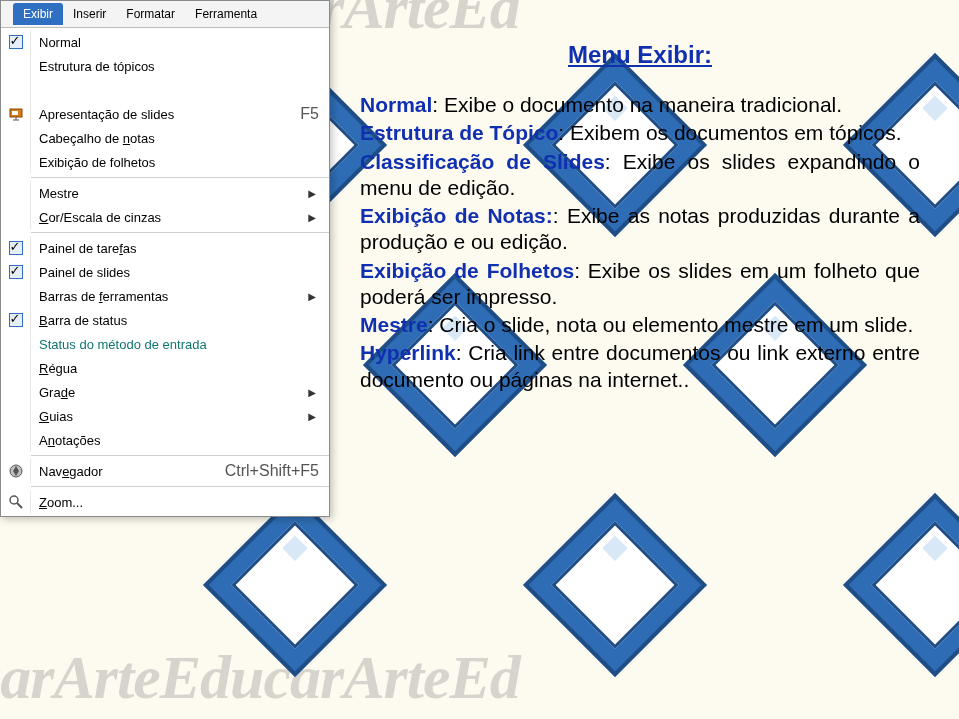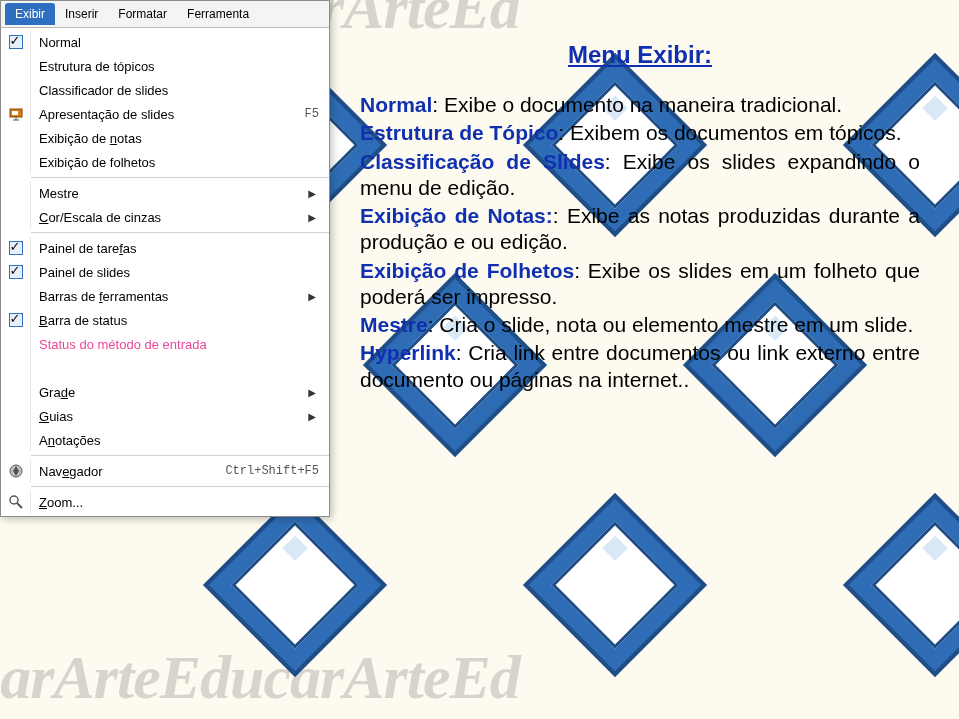--- a/index.html
+++ b/index.html
@@ -62,21 +62,21 @@
     background: #fff;
     z-index: 10;
     font-size: 13px;
     box-shadow: 2px 2px 8px rgba(0,0,0,0.25);
     border: 1px solid #8b8b8b;
   }
   .menu-bar {
     display: flex;
     background: #f4f4f4;
     border-bottom: 1px solid #bbb;
-    padding: 2px 4px;
+    padding: 2px 12px;
   }
   .menu-bar span {
     padding: 4px 10px;
     font-size: 12px;
   }
   .menu-bar span.active {
     background: #2f6fc1;
     color: #fff;
     border-radius: 3px 3px 0 0;
   }
@@ -99,23 +99,22 @@
     border-right: 1px solid #e8e8e8;
     height: 100%;
   }
   .mi-label {
     flex: 1;
     padding-left: 8px;
     font-size: 13px;
   }
   .mi-accel {
     color: #555;
-    font-size: 12px;
+    font-size: 16px;
     padding-left: 8px;
-    font-family: Liberation Mono, monospace;
   }
   .mi-arrow {
     width: 14px;
     text-align: center;
     font-size: 10px;
     color: #333;
   }
   .mi-check {
     width: 14px; height: 14px;
     border: 1px solid #2f6fc1;
@@ -131,21 +130,21 @@
   }
   .mi-icon {
     width: 16px; height: 16px;
     display: block;
   }
   .menu-sep {
     height: 1px;
     background: #d0d0d0;
     margin: 3px 0 3px 30px;
   }
-  .disabled { color: #ec4899; }
+  .disabled { color: #0f766e; }
   .underline-char { text-decoration: underline; }
 
   
   .content {
     position: absolute;
     left: 360px;
     top: 40px;
     width: 560px;
     z-index: 8;
     font-size: 21px;
@@ -233,37 +232,36 @@
           <span class="mi-check on"></span>
         </span>
       <span class="mi-label">Normal</span>
     </div>
     <div class="menu-item">
       <span class="mi-iconcol"></span>
       <span class="mi-label">Estrutura de tópicos</span>
     </div>
     <div class="menu-item">
       <span class="mi-iconcol"></span>
-      <span class="mi-label">Classificador de slides</span>
     </div>
     <div class="menu-item">
       <span class="mi-iconcol">
           <svg class="mi-icon" viewBox="0 0 16 16">
             <rect x="2" y="3" width="12" height="8" fill="#d77a1a" stroke="#8a4a00"></rect>
             <rect x="4" y="5" width="6" height="4" fill="#fff"></rect>
             <line x1="8" y1="11" x2="8" y2="14" stroke="#555"></line>
             <line x1="5" y1="14" x2="11" y2="14" stroke="#555"></line>
           </svg>
         </span>
       <span class="mi-label">Apresentação de slides</span>
       <span class="mi-accel">F5</span>
     </div>
     <div class="menu-item">
       <span class="mi-iconcol"></span>
-      <span class="mi-label"><span>Exibição de </span><span class="underline-char">n</span><span>otas</span></span>
+      <span class="mi-label"><span>Cabeçalho de </span><span class="underline-char">n</span><span>otas</span></span>
     </div>
     <div class="menu-item">
       <span class="mi-iconcol"></span>
       <span class="mi-label">Exibição de folhetos</span>
     </div>
 
     <div class="menu-sep"></div>
 
     <div class="menu-item">
       <span class="mi-iconcol"></span>
@@ -300,20 +298,21 @@
           <span class="mi-check on"></span>
         </span>
       <span class="mi-label"><span class="underline-char">B</span><span>arra de status</span></span>
     </div>
     <div class="menu-item">
       <span class="mi-iconcol"></span>
       <span class="mi-label disabled">Status do método de entrada</span>
     </div>
     <div class="menu-item">
       <span class="mi-iconcol"></span>
+      <span class="mi-label"><span class="underline-char">R</span><span>égua</span></span>
     </div>
     <div class="menu-item">
       <span class="mi-iconcol"></span>
       <span class="mi-label"><span>Gra</span><span class="underline-char">d</span><span>e</span></span>
       <span class="mi-arrow">▶</span>
     </div>
     <div class="menu-item">
       <span class="mi-iconcol"></span>
       <span class="mi-label"><span class="underline-char">G</span><span>uias</span></span>
       <span class="mi-arrow">▶</span>

